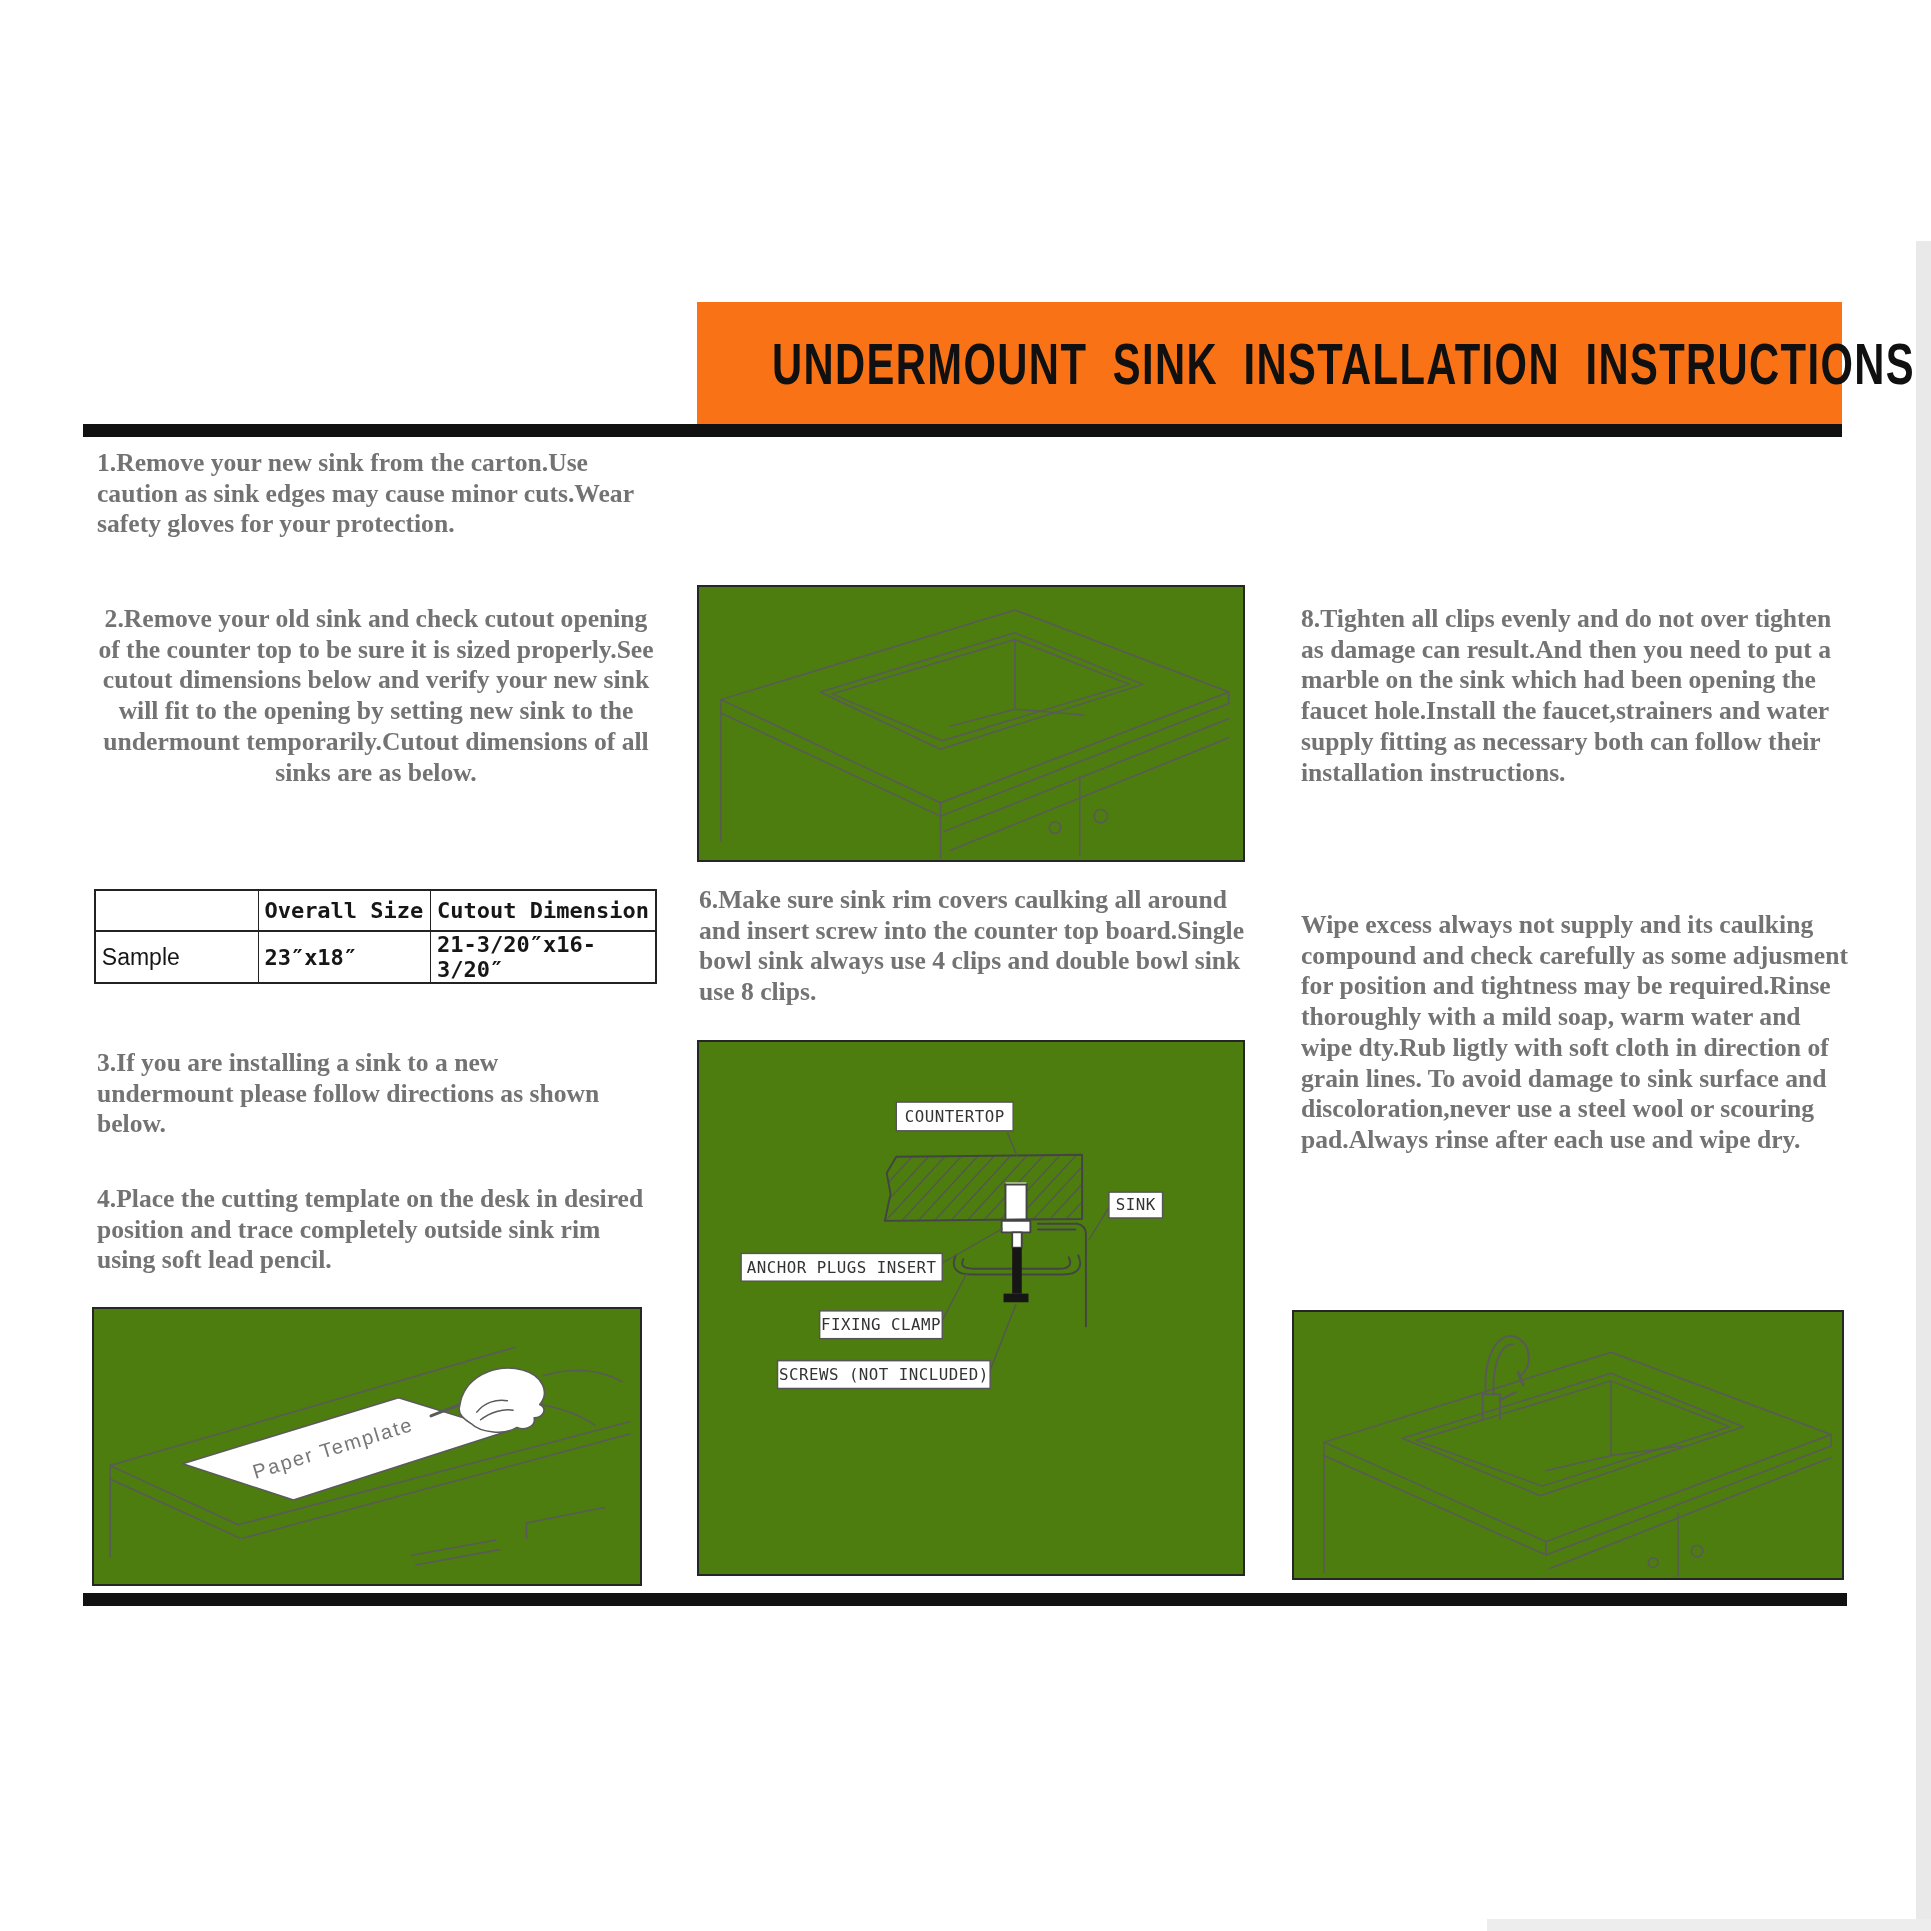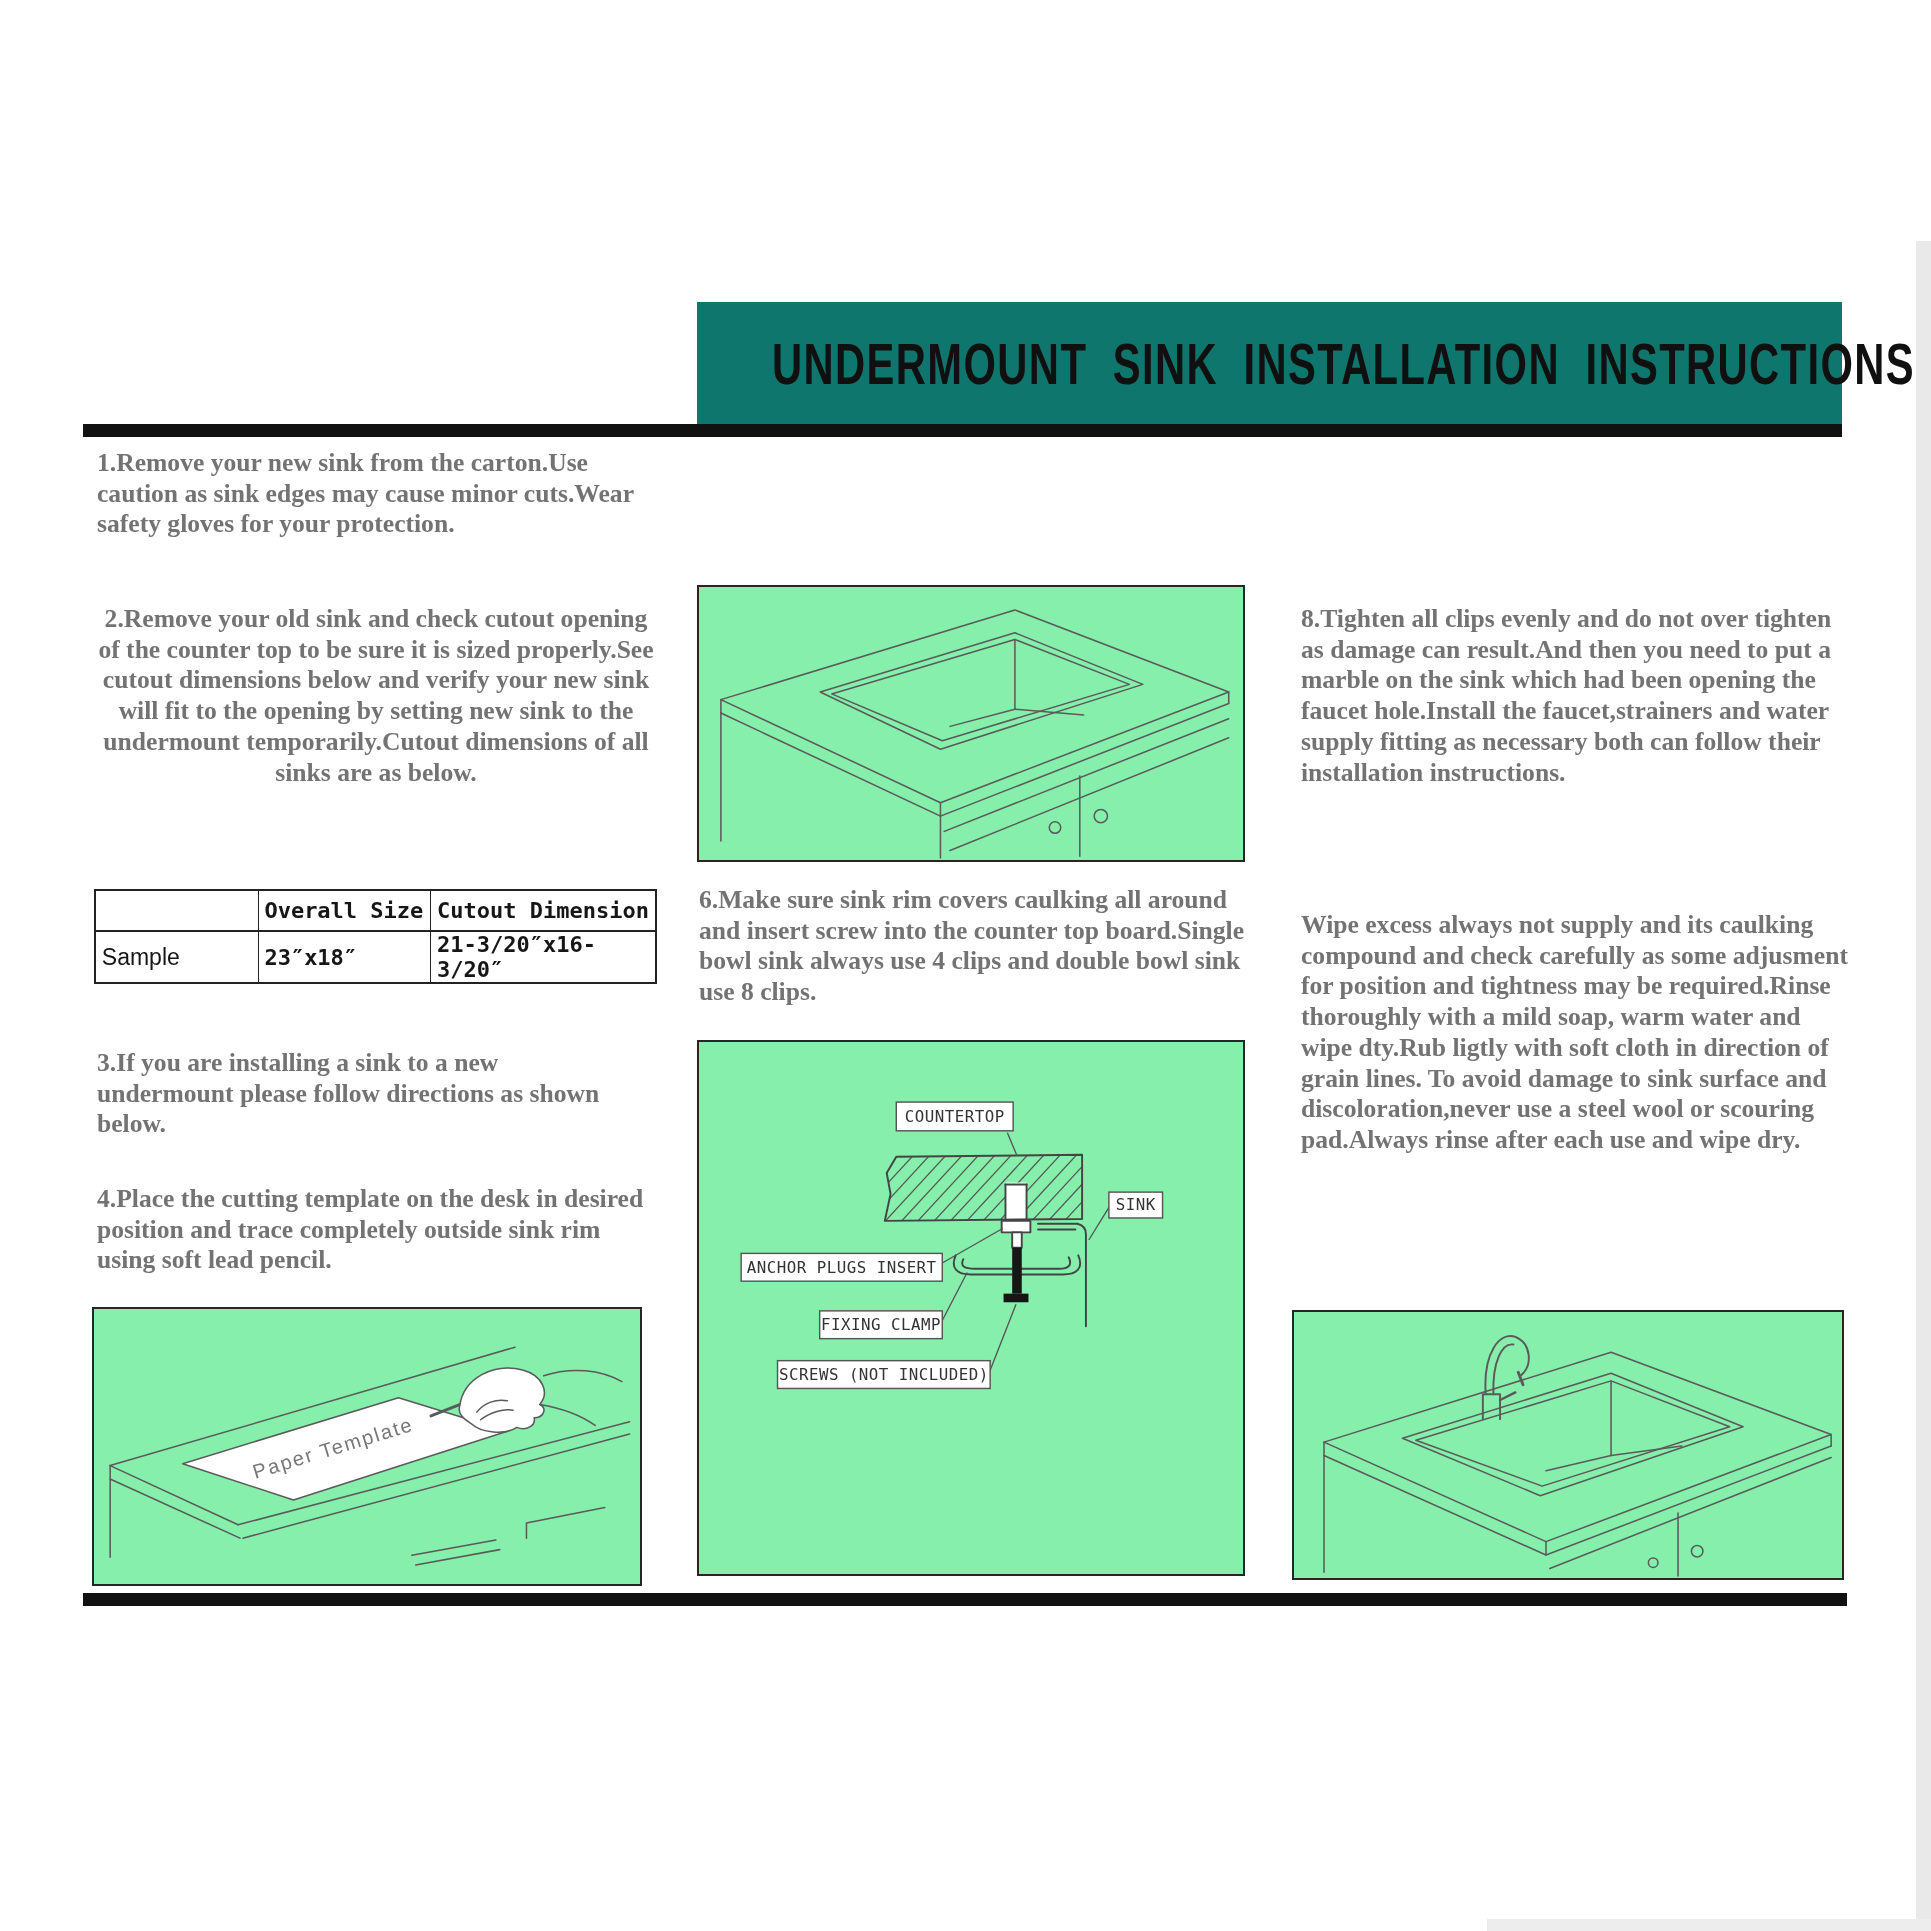--- a/index.html
+++ b/index.html
@@ -3,21 +3,21 @@
 <meta charset="utf-8">
 <style>
   html,body{margin:0;padding:0;background:#ffffff;}
   .page{position:relative;width:1931px;height:1931px;background:#ffffff;overflow:hidden;
         font-family:"Liberation Serif", serif;color:#181818;}
   
   .scan-right{position:absolute;right:0;top:241px;width:15.4px;height:1690px;background:#e9e9e9;}
   .scan-bottom{position:absolute;left:1487px;top:1919px;width:444px;height:11.6px;background:#ededed;}
 
   
-  .banner{position:absolute;left:697px;top:302px;width:1145px;height:123px;background:#0f766e;
+  .banner{position:absolute;left:697px;top:302px;width:1145px;height:123px;background:#f97316;
           display:flex;align-items:center;}
   .banner .title{font-family:"Liberation Sans", sans-serif;font-weight:bold;font-size:58px;
           letter-spacing:1.9px;word-spacing:17.4px;color:#101010;white-space:nowrap;
           transform:scaleX(0.72);transform-origin:75px center;padding-left:75px;}
 
   .rule{position:absolute;background:#111111;}
   .rule-top{left:83px;top:424px;width:1759px;height:12.6px;}
   .rule-bottom{left:83px;top:1593px;width:1764px;height:12.6px;}
 
   
@@ -40,21 +40,21 @@
   .dim-table td,.dim-table th{border:1.9px solid #222;text-align:left;vertical-align:middle;padding:0 5.8px;}
   .dim-table{border:2.9px solid #222;}
   .dim-table tr.hdr td{height:39px;border-bottom:2.9px solid #222;}
   .dim-table tr.row td{height:41px;}
   .dim-table td.c0{width:150px;margin-left:24px;}
   .dim-table td.c1{width:160px;}
   .dim-table td.c2{width:212px;}
   .dim-table tr.row td.c0{font-family:"Liberation Sans", sans-serif;font-weight:normal;font-size:23px;}
 
   
-  .fig{position:absolute;background:#86efac;border:2.9px solid #262626;box-sizing:border-box;}
+  .fig{position:absolute;background:#4d7c0f;border:2.9px solid #262626;box-sizing:border-box;}
   .figA{left:92px;top:1307px;width:550px;height:279px;}
   .figB{left:697px;top:585px;width:548px;height:277px;}
   .figC{left:697px;top:1040px;width:548px;height:536px;}
   .figD{left:1292px;top:1310px;width:552px;height:270px;}
   .fig svg{display:block;width:100%;height:100%;}
 
   .sketch{stroke:#5a5a5a;stroke-width:1.6;fill:none;stroke-linecap:round;stroke-linejoin:round;}
   .sketch2{stroke:#444;stroke-width:2;fill:none;stroke-linecap:round;stroke-linejoin:round;}
   .cad-label{font-family:"DejaVu Sans Mono", monospace;font-size:16.5px;fill:#333;letter-spacing:0.5px;}
   .cad-box{fill:#ffffff;stroke:#555;stroke-width:1.5;}

